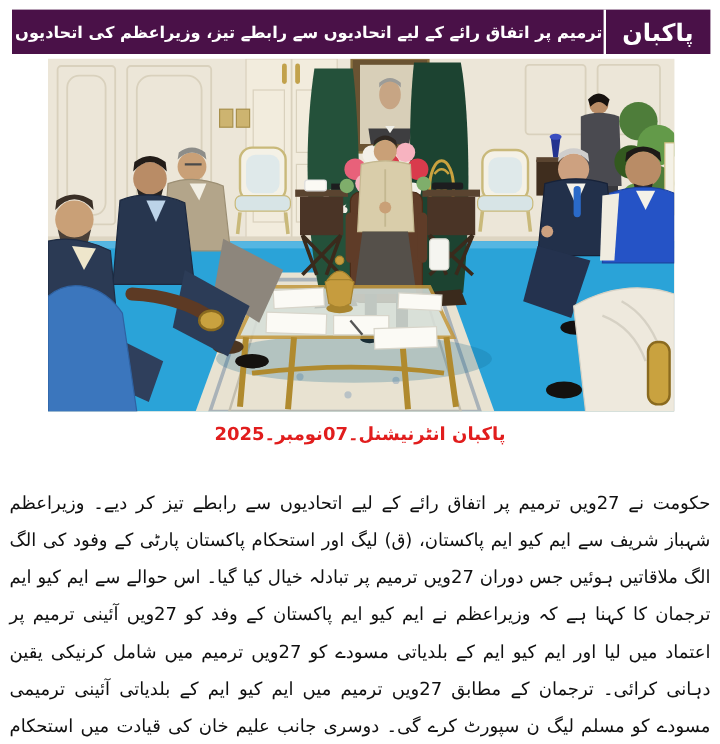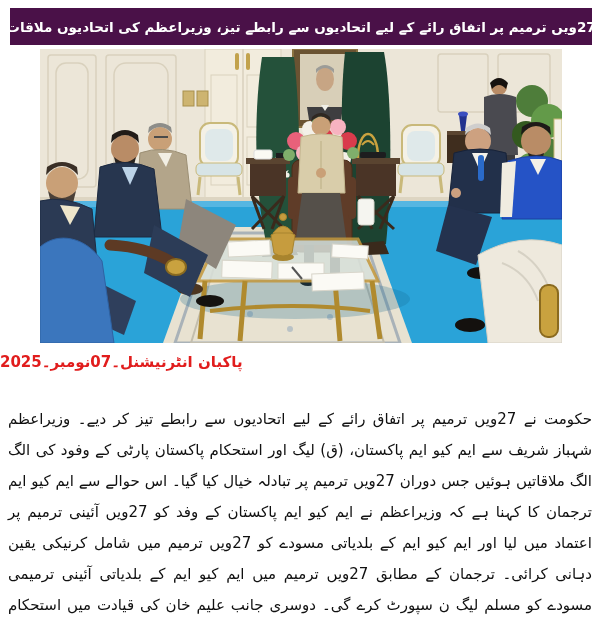--- a/index.html
+++ b/index.html
@@ -19,34 +19,35 @@
   .headline{
     flex:1;display:flex;align-items:center;justify-content:center;
     font-size:13.5px;font-weight:bold;padding:0 8px;
     white-space:nowrap;overflow:hidden;
   }
   .photo-wrap{
     position:absolute;top:49px;left:40px;width:522px;height:294px;
     overflow:hidden;background:#ece6d8;
   }
   .dateline{
-    position:absolute;top:353px;left:0;width:600px;text-align:left;
+    position:absolute;top:353px;left:0;width:600px;text-align:center;
     direction:rtl;color:#e11d1d;font-weight:bold;font-size:15px;
   }
   .article{
     position:absolute;top:389px;left:8px;width:584px;
     direction:rtl;unicode-bidi:plaintext;
     text-align:justify;text-align-last:right;
     font-size:15px;line-height:31px;color:#101010;
   }
 </style>
 </head>
 <body>
 
 <div class="masthead">
+  <div class="brand">پاکبان</div>
   <div class="headline">27ویں ترمیم پر اتفاق رائے کے لیے اتحادیوں سے رابطے تیز، وزیراعظم کی اتحادیوں ملاقات</div>
 </div>
 
 <figure class="photo-wrap" style="margin:0;">
 <svg viewBox="0 0 522 294" width="522" height="294" xmlns="http://www.w3.org/2000/svg">
 
   <g>
     <rect x="0" y="0" width="522" height="152" fill="#ece6d8"></rect>
     <g fill="none" stroke="#d9d1bd" stroke-width="1.5">
       <rect x="8" y="6" width="48" height="132" rx="3"></rect>

